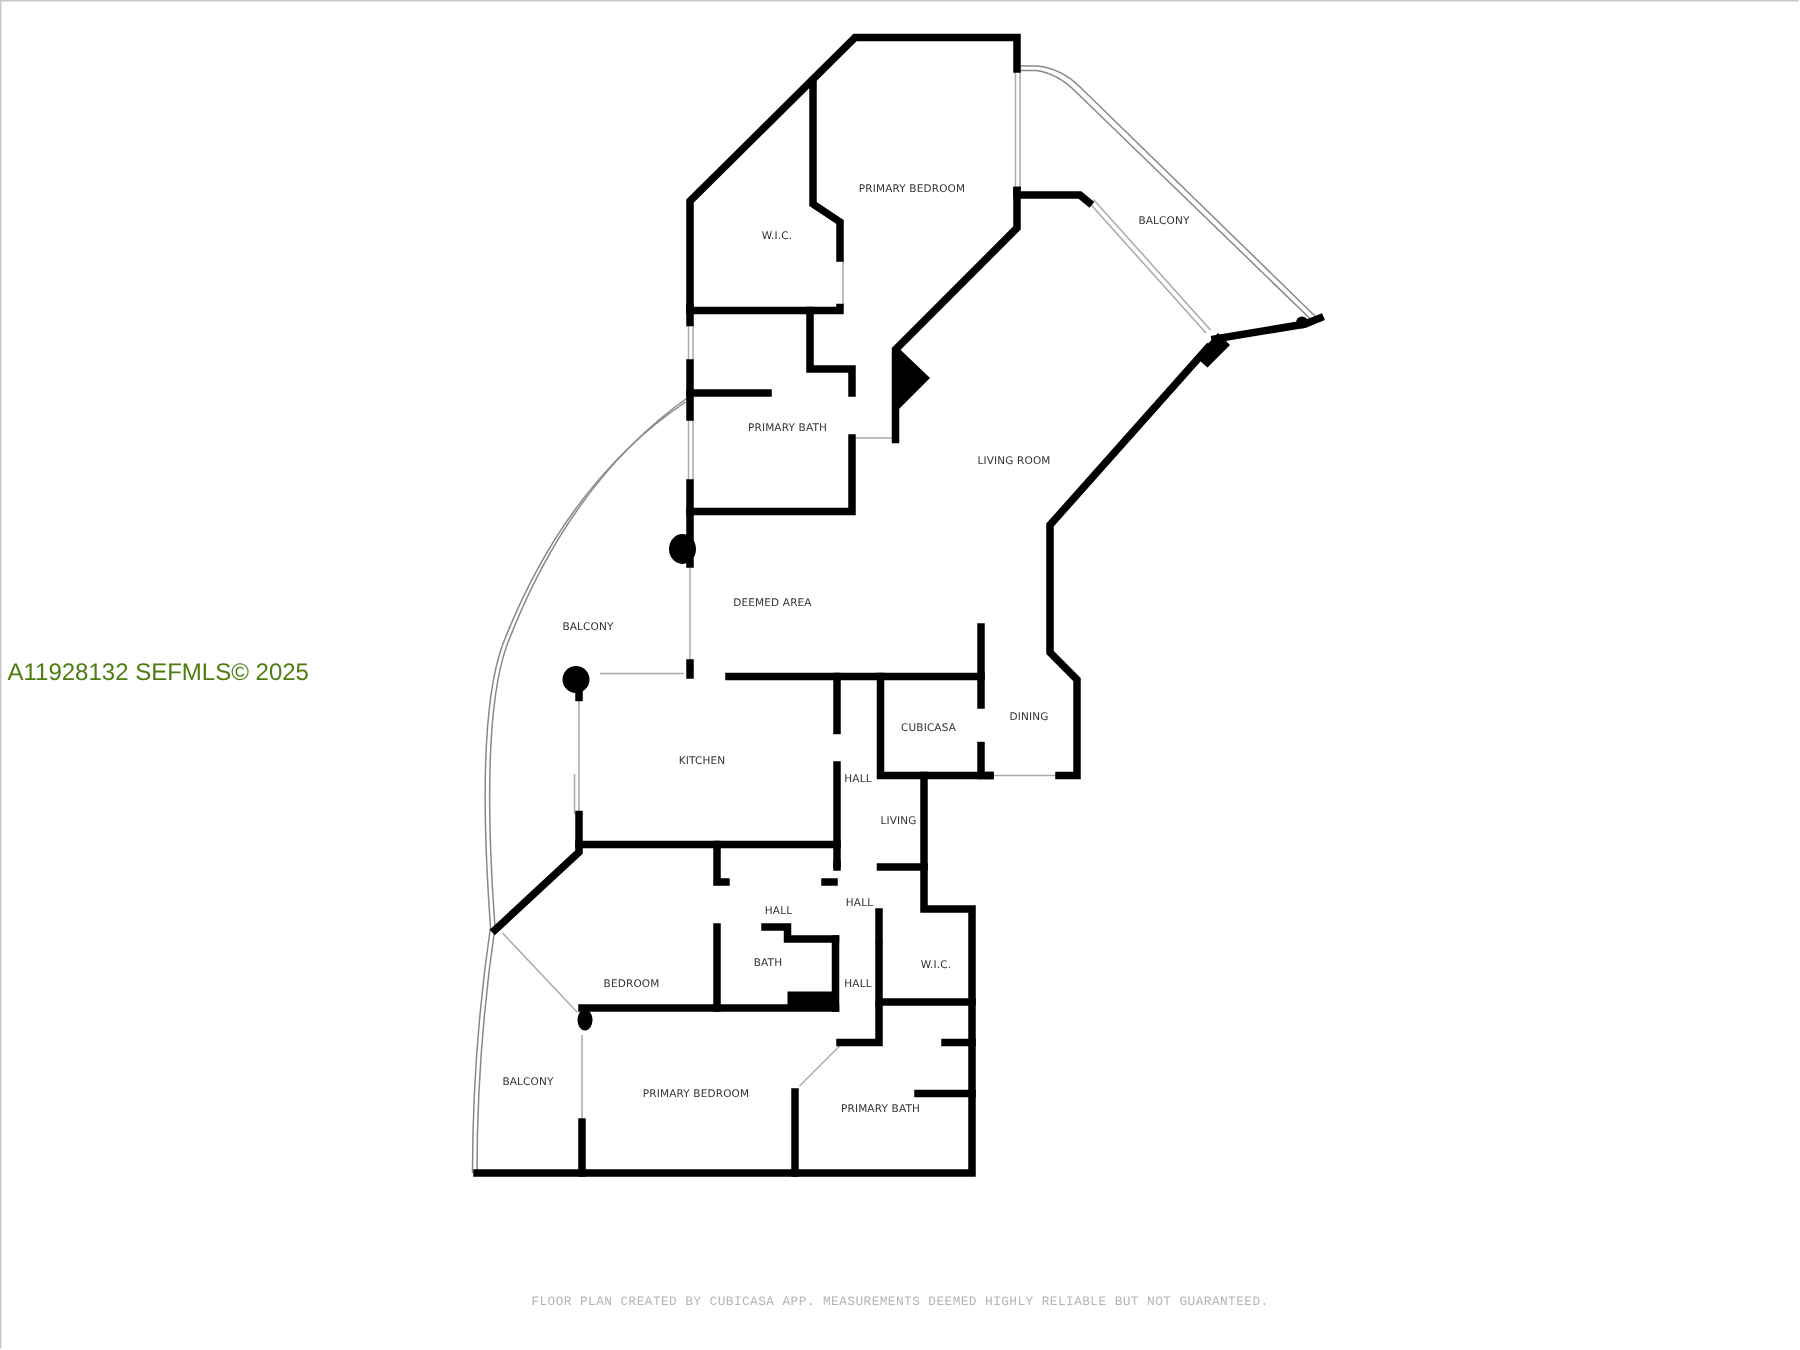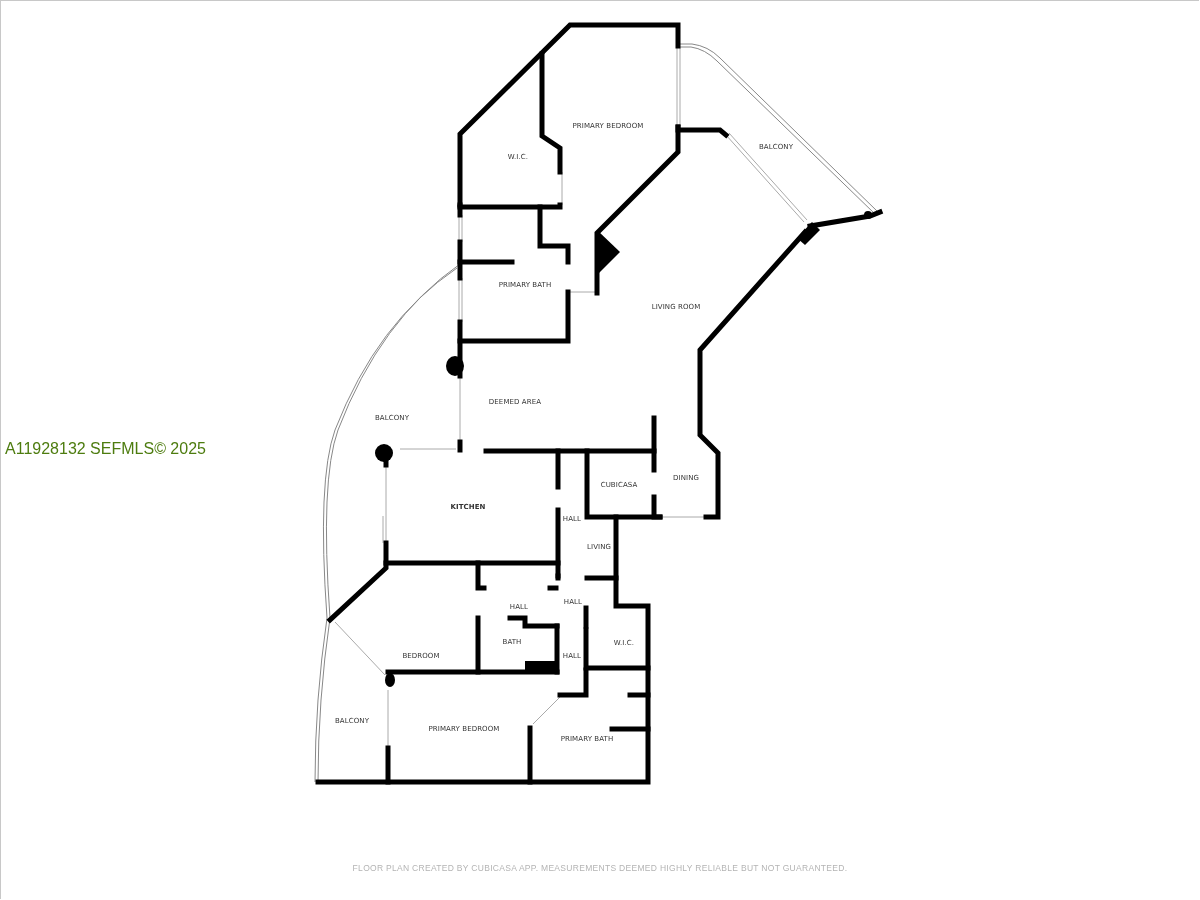--- a/index.html
+++ b/index.html
@@ -1,21 +1,21 @@
 <!DOCTYPE html>
 <html><head>
 <meta charset="utf-8">
 <style>
   html, body { margin: 0; padding: 0; background: #ffffff; }
   body { width: 1200px; height: 900px; position: relative; overflow: hidden; font-family: "Liberation Sans", sans-serif; }
   .frame { position: absolute; left: 0; top: 0; width: 1199px; height: 899px; border-top: 1px solid #c8c8c8; border-left: 1px solid #c8c8c8; box-sizing: border-box; }
   svg.plan { position: absolute; left: 0; top: 0; }
   .room-label { position: absolute; font-family: "DejaVu Sans", sans-serif; font-size: 7px; color: #333333; letter-spacing: 0.1px; white-space: nowrap; transform: translate(-50%, -50%); }
   .watermark { position: absolute; left: 5px; top: 440px; font-family: "Liberation Sans", sans-serif; font-size: 16px; color: #4d7c0f; white-space: nowrap; }
-  .footer { position: absolute; left: 0; width: 1200px; top: 863px; text-align: center; font-family: Liberation Sans, sans-serif; font-size: 8.5px; color: #b4b4b4; letter-spacing: 0.3px; }
+  .footer { position: absolute; left: 0; width: 1200px; top: 863px; text-align: center; font-family: Liberation Mono, monospace; font-size: 8.5px; color: #b4b4b4; letter-spacing: 0.3px; }
 </style>
 </head>
 <body>
 
 <div class="frame"></div>
 
 <svg class="plan" width="1200" height="900" viewBox="0 0 1200 900">
 
   <g fill="none" stroke="#888" stroke-width="1">
     <path d="M680 44 L692 44 Q708 46 720 58 L878 212"></path>
@@ -110,21 +110,21 @@
 <div id="room-labels">
   <div class="room-label" style="left:608px;top:126px;">PRIMARY BEDROOM</div>
   <div class="room-label" style="left:518px;top:157px;">W.I.C.</div>
   <div class="room-label" style="left:776px;top:147px;">BALCONY</div>
   <div class="room-label" style="left:525px;top:285px;">PRIMARY BATH</div>
   <div class="room-label" style="left:676px;top:307px;">LIVING ROOM</div>
   <div class="room-label" style="left:515px;top:402px;">DEEMED AREA</div>
   <div class="room-label" style="left:392px;top:418px;">BALCONY</div>
   <div class="room-label" style="left:619px;top:485px;">CUBICASA</div>
   <div class="room-label" style="left:686px;top:478px;">DINING</div>
-  <div class="room-label" style="left:468px;top:507px;font-weight:bold;">KITCHEN</div>
+  <div class="room-label" style="left:468px;top:507px;">KITCHEN</div>
   <div class="room-label" style="left:572px;top:519px;">HALL</div>
   <div class="room-label" style="left:599px;top:547px;">LIVING</div>
   <div class="room-label" style="left:519px;top:607px;">HALL</div>
   <div class="room-label" style="left:573px;top:602px;">HALL</div>
   <div class="room-label" style="left:421px;top:656px;">BEDROOM</div>
   <div class="room-label" style="left:505px;top:642px;padding-left:14px;">BATH</div>
   <div class="room-label" style="left:624px;top:643px;">W.I.C.</div>
   <div class="room-label" style="left:572px;top:656px;">HALL</div>
   <div class="room-label" style="left:352px;top:721px;">BALCONY</div>
   <div class="room-label" style="left:464px;top:729px;">PRIMARY BEDROOM</div>

